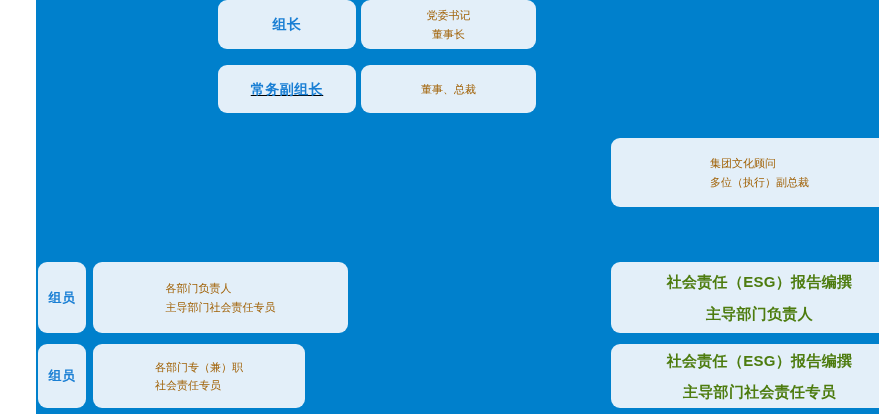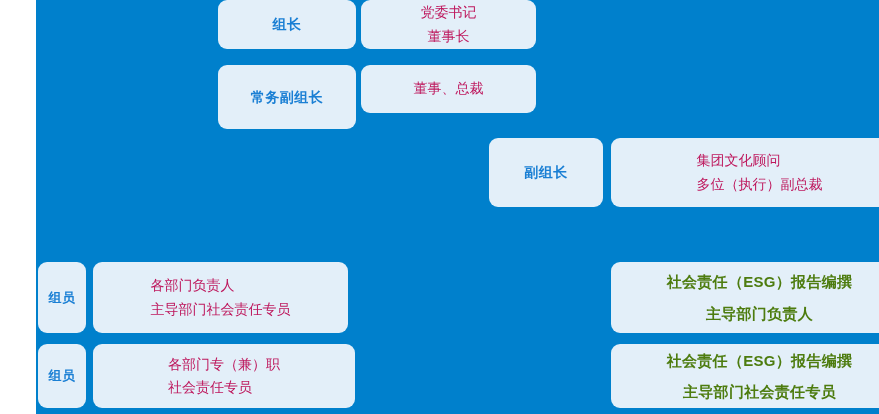--- a/index.html
+++ b/index.html
@@ -40,22 +40,22 @@
   }
   .role-card.narrow .role-label {
     font-size: 13px;
     letter-spacing: 0.5px;
   }
   
   .detail-card {
     justify-content: center;
   }
   .detail-list {
-    color: #be185d;
-    font-size: 14px;
+    color: #a16207;
+    font-size: 11px;
     line-height: 1.65;
     text-align: left;
   }
   .detail-list.centered {
     text-align: center;
   }
   .detail-line {
     white-space: nowrap;
   }
   
@@ -68,32 +68,32 @@
     letter-spacing: 0.3px;
   }
   .esg-line {
     white-space: nowrap;
   }
 
   
   #card-leader-label   { left: 182px; top: 0px;   width: 138px; height: 49px; }
   #card-leader-detail  { left: 325px; top: 0px;   width: 175px; height: 49px; }
   
-  #card-exec-deputy-label  { left: 182px; top: 65px; width: 138px; height: 64px; }
+  #card-exec-deputy-label  { left: 182px; top: 65px; width: 138px; height: 48px; text-decoration: underline; }
   #card-exec-deputy-detail { left: 325px; top: 65px; width: 175px; height: 48px; }
   
   #card-deputy-label   { left: 453px; top: 138px; width: 114px; height: 69px; }
   #card-deputy-detail  { left: 575px; top: 138px; width: 297px; height: 69px; }
   
   #card-member1-label  { left: 2px;   top: 262px; width: 48px;  height: 71px; }
   #card-member1-detail { left: 57px;  top: 262px; width: 255px; height: 71px; }
   #card-esg-lead       { left: 575px; top: 262px; width: 297px; height: 71px; }
   
   #card-member2-label  { left: 2px;   top: 344px; width: 48px;  height: 64px; }
-  #card-member2-detail { left: 57px;  top: 344px; width: 262px; height: 64px; }
+  #card-member2-detail { left: 57px;  top: 344px; width: 212px; height: 64px; }
   #card-esg-officer    { left: 575px; top: 344px; width: 297px; height: 64px; }
 </style>
 </head>
 <body>
 
 <div id="org-chart">
 
   <div class="card role-card" id="card-leader-label">
     <span class="role-label">组长</span>
   </div>
@@ -106,23 +106,20 @@
 
   <div class="card role-card" id="card-exec-deputy-label">
     <span class="role-label">常务副组长</span>
   </div>
   <div class="card detail-card" id="card-exec-deputy-detail">
     <div class="detail-list centered">
       <div class="detail-line">董事、总裁</div>
     </div>
   </div>
 
-  <div class="card role-card" id="card-deputy-label">
-    <span class="role-label">副组长</span>
-  </div>
   <div class="card detail-card" id="card-deputy-detail">
     <div class="detail-list">
       <div class="detail-line">集团文化顾问</div>
       <div class="detail-line">多位（执行）副总裁</div>
     </div>
   </div>
 
   <div class="card role-card narrow" id="card-member1-label">
     <span class="role-label">组员</span>
   </div>

